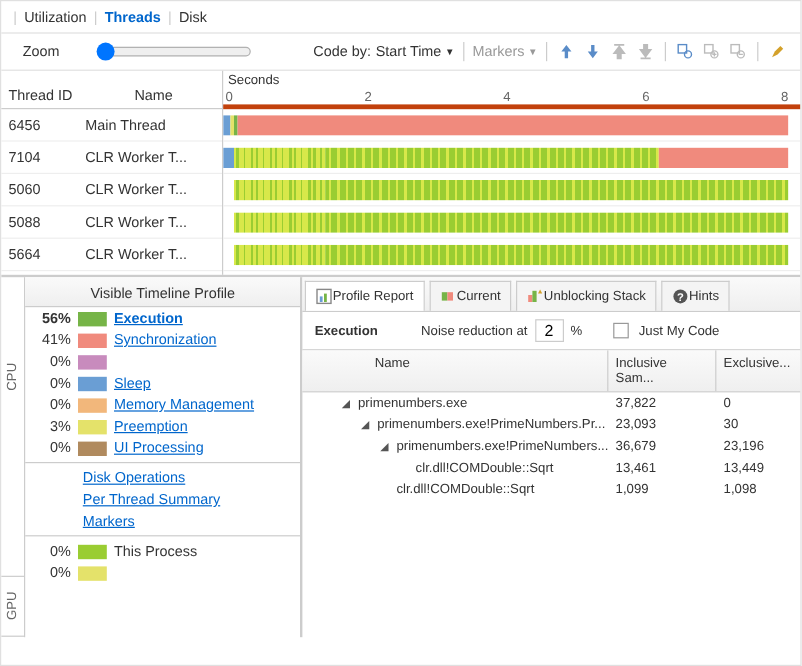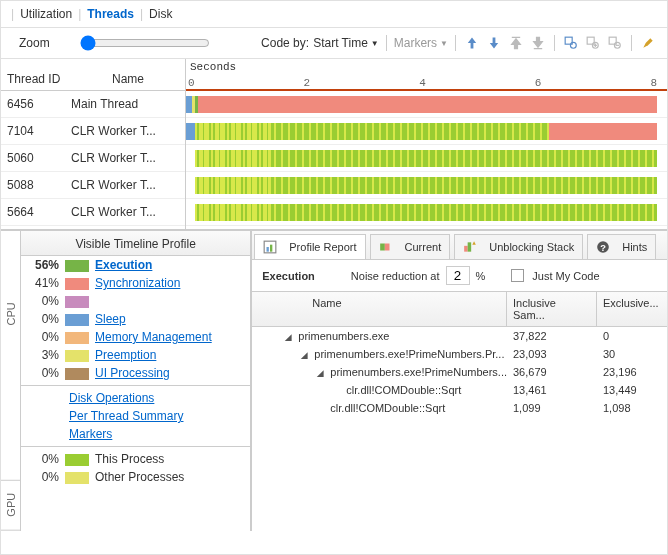--- a/index.html
+++ b/index.html
@@ -22,21 +22,21 @@
   .icon-btn svg { width: 14px; height: 14px; }
   .timeline-wrap { display: flex; height: 172px; border-bottom: 2px solid #ccc;}
   .thread-col { width: 185px; border-right: 1px solid #ccc; display: flex; flex-direction: column;}
   .thread-head { display: flex; border-bottom: 1px solid #ccc; height: 32px; align-items: flex-end; padding-bottom: 4px;}
   .th-id { width: 70px; padding-left: 6px; }
   .th-name { flex: 1; text-align: center; }
   .thread-row { display: flex; height: 27px; align-items: center; border-bottom: 1px solid #eee;}
   .tr-id { width: 60px; padding-left: 6px; }
   .tr-name { flex: 1; padding-left: 10px; white-space: nowrap; overflow: hidden; text-overflow: ellipsis;}
   .lanes { flex: 1; position: relative; font-size: 11px;}
-  .ruler { height: 32px; border-bottom: 2px solid #c2410c; position: relative; padding-left: 4px; padding-top: 2px; font-family: Liberation Mono, monospace;}
+  .ruler { height: 32px; border-bottom: 4px solid #c2410c; position: relative; padding-left: 4px; padding-top: 2px;}
   .ticks { position: absolute; bottom: 0; left: 0; right: 10px; display: flex; justify-content: space-between; padding-left: 2px;}
   .tick { font-size: 11px; color: #666;}
   .lane { height: 27px; display: flex; align-items: center; border-bottom: 1px solid #eee; padding-right: 10px;}
   .bar { height: 17px; position: relative; overflow: hidden; flex: 1;}
   .seg { position: absolute; top: 0; height: 17px;}
   .stripes { background-image: repeating-linear-gradient(90deg, #9acd32 0 3px, #d8e84a 3px 5px, #9acd32 5px 7px); }
   .yellow-stripes { background-image: repeating-linear-gradient(90deg, #d8e84a 0 2px, #9acd32 2px 4px, #d8e84a 4px 8px, #9acd32 8px 9px, #d8e84a 9px 14px, #9acd32 14px 16px); }
   
   .bottom { display: flex; height: 300px; flex: 1; }
   .profile-panel { width: 265px; border-right: 2px solid #ccc; display: flex;}
@@ -50,21 +50,21 @@
   .prow .swatch { width: 24px; height: 12px; }
   .prow .plabel { flex: 1; }
   .prow .plabel a { color: #0066cc; text-decoration: underline; }
   .prow.bold .pct, .prow.bold .plabel a { font-weight: bold; }
   .sub-divider { border-top: 1px solid #ccc; margin: 3px 0;}
   .link-row { padding: 2px 6px 2px 48px;}
   .link-row a { color: #0066cc; text-decoration: underline;}
   
   .report-panel { flex: 1; display: flex; flex-direction: column;}
   .report-tabs { display: flex; border-bottom: 1px solid #ccc; background: linear-gradient(#fafafa,#efefef);}
-  .rtab { display: flex; align-items: center; gap: 12px; padding: 5px 8px; border: 1px solid #ccc; border-bottom: none; margin: 3px 2px 0 2px; background: #f4f4f4; cursor: pointer; font-size: 11px; justify-content: space-between;}
+  .rtab { display: flex; align-items: center; gap: 0; padding: 5px 8px; border: 1px solid #ccc; border-bottom: none; margin: 3px 2px 0 2px; background: #f4f4f4; cursor: pointer; font-size: 11px; justify-content: space-between;}
   .rtab.active { background: #fff; }
   .rtab-icon { width: 14px; height: 14px; }
   .filter-row { display: flex; align-items: center; padding: 6px 10px; gap: 6px; border-bottom: 1px solid #ccc; font-size: 11px;}
   .filter-row .title { font-weight: bold; margin-right: 30px;}
   .noise-in { width: 24px; border: 1px solid #ccc; text-align: center; padding: 1px;}
   .chk { width: 13px; height: 13px; border: 1px solid #999; margin-left: 20px; margin-right: 2px;}
   .grid-head { display: flex; border-bottom: 1px solid #ccc; background: linear-gradient(#fafafa,#efefef); font-size: 11px;}
   .gh { padding: 5px 6px; border-right: 1px solid #ccc;}
   .gh.name { flex: 1; padding-left: 60px;}
   .gh.incl { width: 90px;}
@@ -290,21 +290,20 @@
       <div class="sub-divider"></div>
       <div id="gpu-rows">
           <div class="prow">
             <span class="pct">0%</span>
             <span class="swatch" style="background:#9acd32"></span>
             <span class="plabel">This Process</span>
           </div>
           <div class="prow">
             <span class="pct">0%</span>
             <span class="swatch" style="background:#e4e26a"></span>
-            <span class="plabel">Other Processes</span>
           </div>
         </div>
     </div>
   </div>
 
   <div class="report-panel">
     <div class="report-tabs">
       <div class="rtab active">
         <svg class="rtab-icon" viewBox="0 0 12 12">
             <rect x="1" y="1" width="10" height="10" fill="#fff" stroke="#888"></rect>

